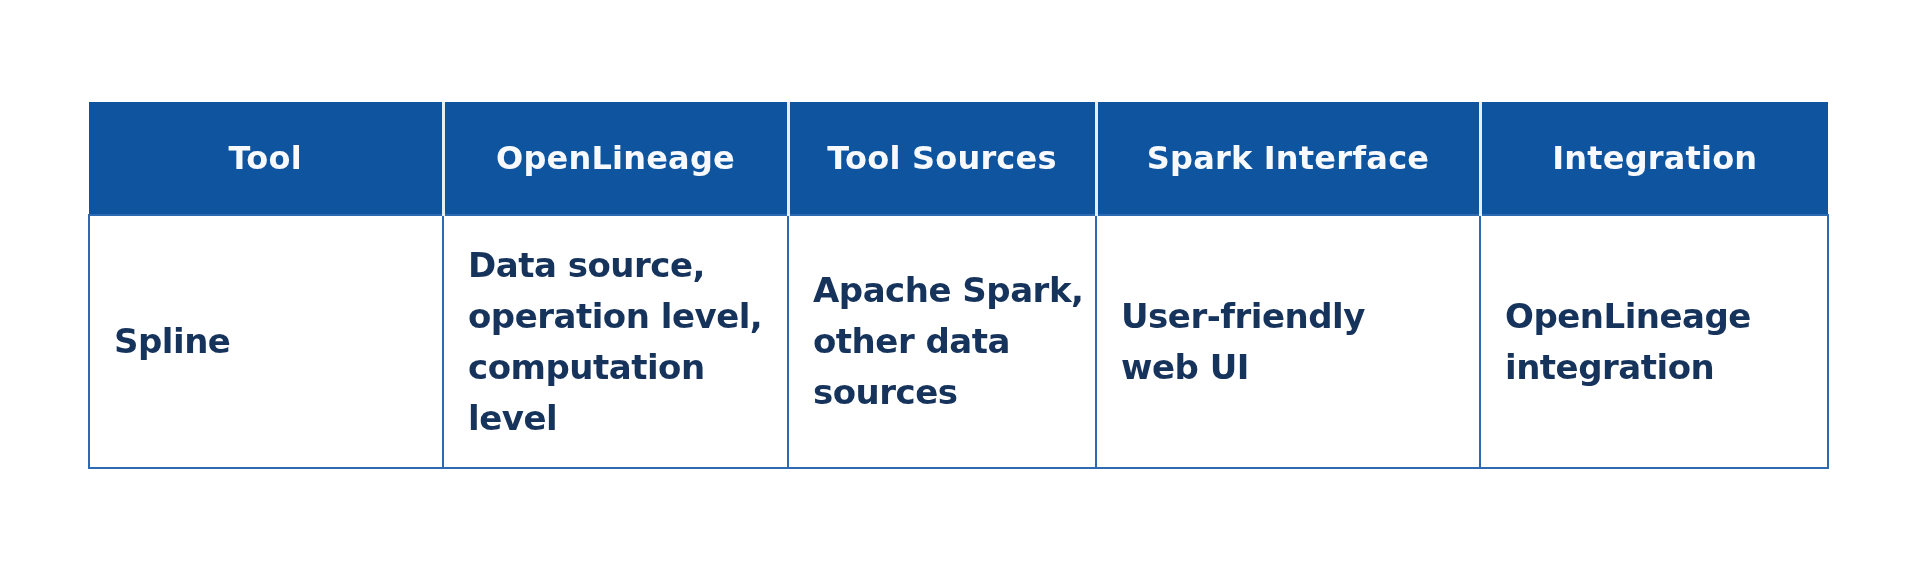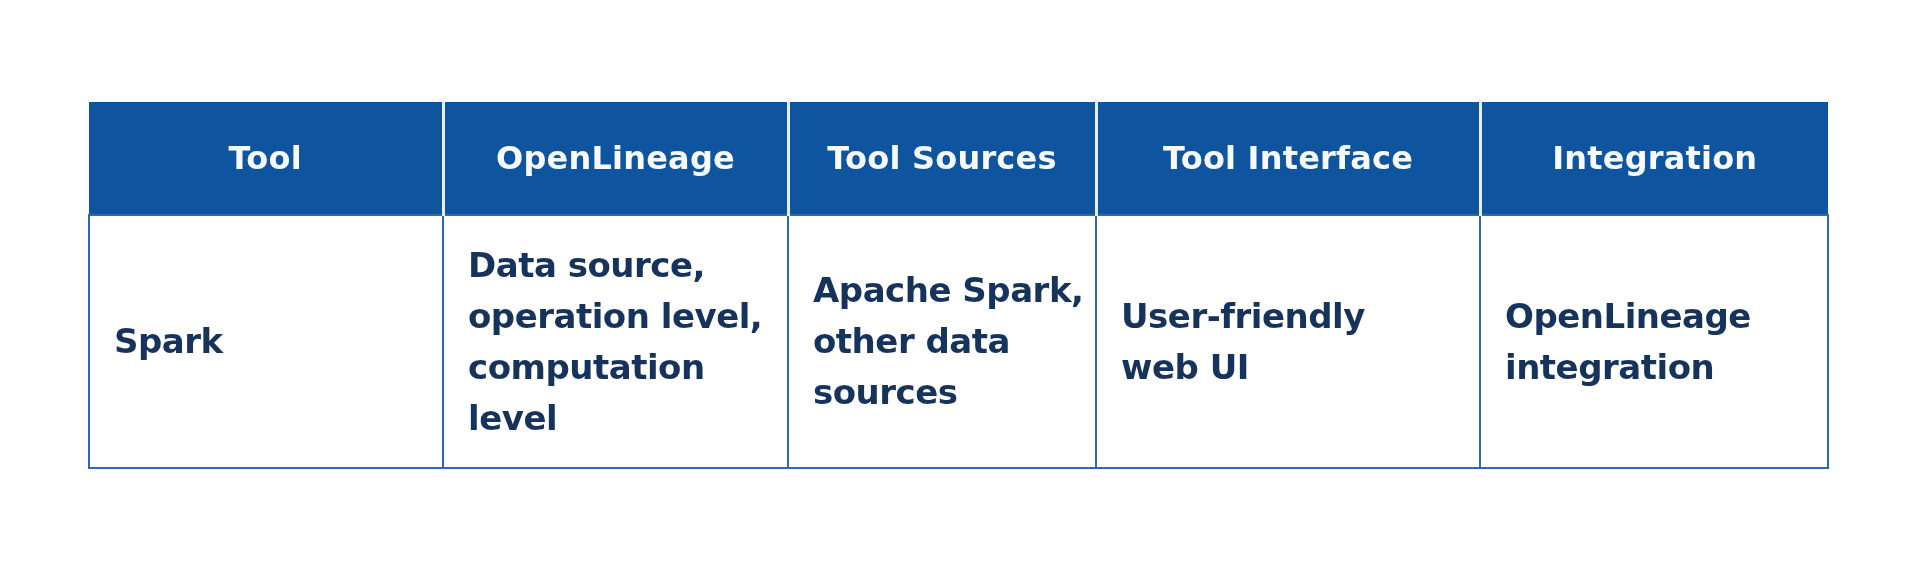--- a/index.html
+++ b/index.html
@@ -74,27 +74,27 @@
       <col style="width:345px">
       <col style="width:308px">
       <col style="width:384px">
       <col style="width:348px">
     </colgroup>
     <thead>
       <tr>
         <th>Tool</th>
         <th>OpenLineage</th>
         <th>Tool Sources</th>
-        <th>Tool Interface</th>
+        <th>Spark Interface</th>
         <th>Integration</th>
       </tr>
     </thead>
     <tbody>
       <tr>
-        <td>Spark</td>
+        <td>Spline</td>
         <td>Data source,
 operation level,
 computation
 level</td>
         <td>Apache Spark,
 other data
 sources</td>
         <td>User-friendly
 web UI</td>
         <td>OpenLineage

